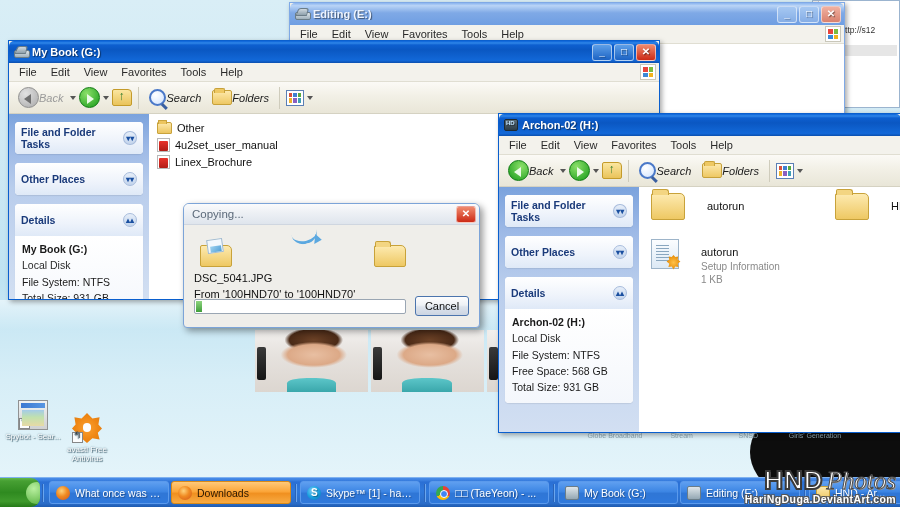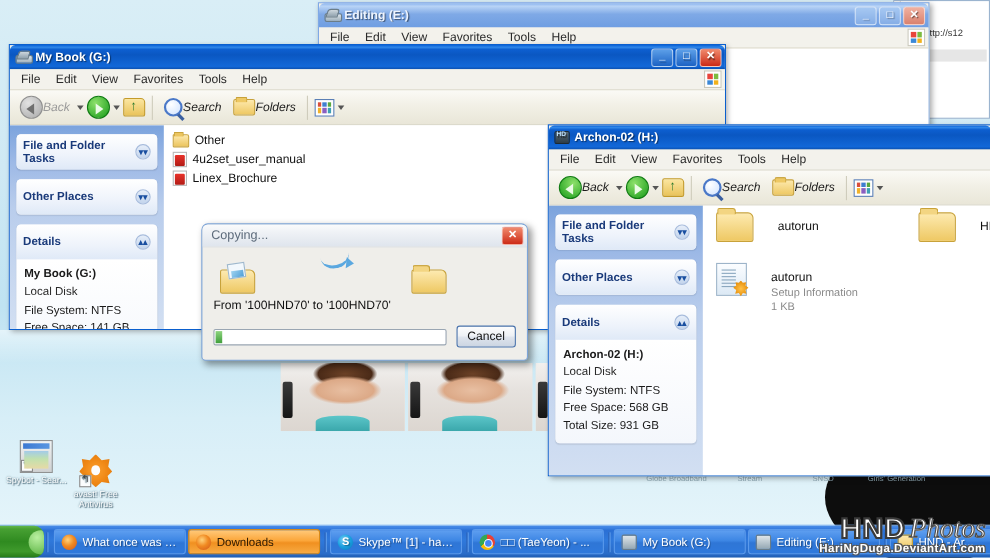--- a/index.html
+++ b/index.html
@@ -517,21 +517,20 @@
         </div>
         <div class="panel">
           <div class="panel-head">
             <span>Details</span>
             <span class="chev">▴▴</span>
           </div>
           <div class="panel-body">
             <div class="strong">My Book (G:)</div>
             <div class="sub">Local Disk</div>
             <div>File System: NTFS</div>
-            <div>Free Space: 141 GB</div>
             <div>Total Size: 931 GB</div>
           </div>
         </div>
       </div>
       <div class="xp-content">
         <div class="file-row">
           <span class="fold-sm"></span>
           <span>Other</span>
         </div>
         <div class="file-row">
@@ -554,20 +553,21 @@
     <div class="cd-body">
       <div class="cp-src">
         <span class="fold"></span>
           <span class="sheet"></span>
       </div>
       <div class="cp-arc"></div>
       <div class="cp-dst">
         <span class="fold"></span>
       </div>
       <div class="cp-text">
+        <div>DSC_5041.JPG</div>
         <div>From '100HND70' to '100HND70'</div>
       </div>
     </div>
     <div class="cd-foot">
       <div class="prog">
           <i id="prog-fill" style="width: 3%;"></i>
         </div>
       <div class="btn-xp">Cancel</div>
     </div>
   </div>

